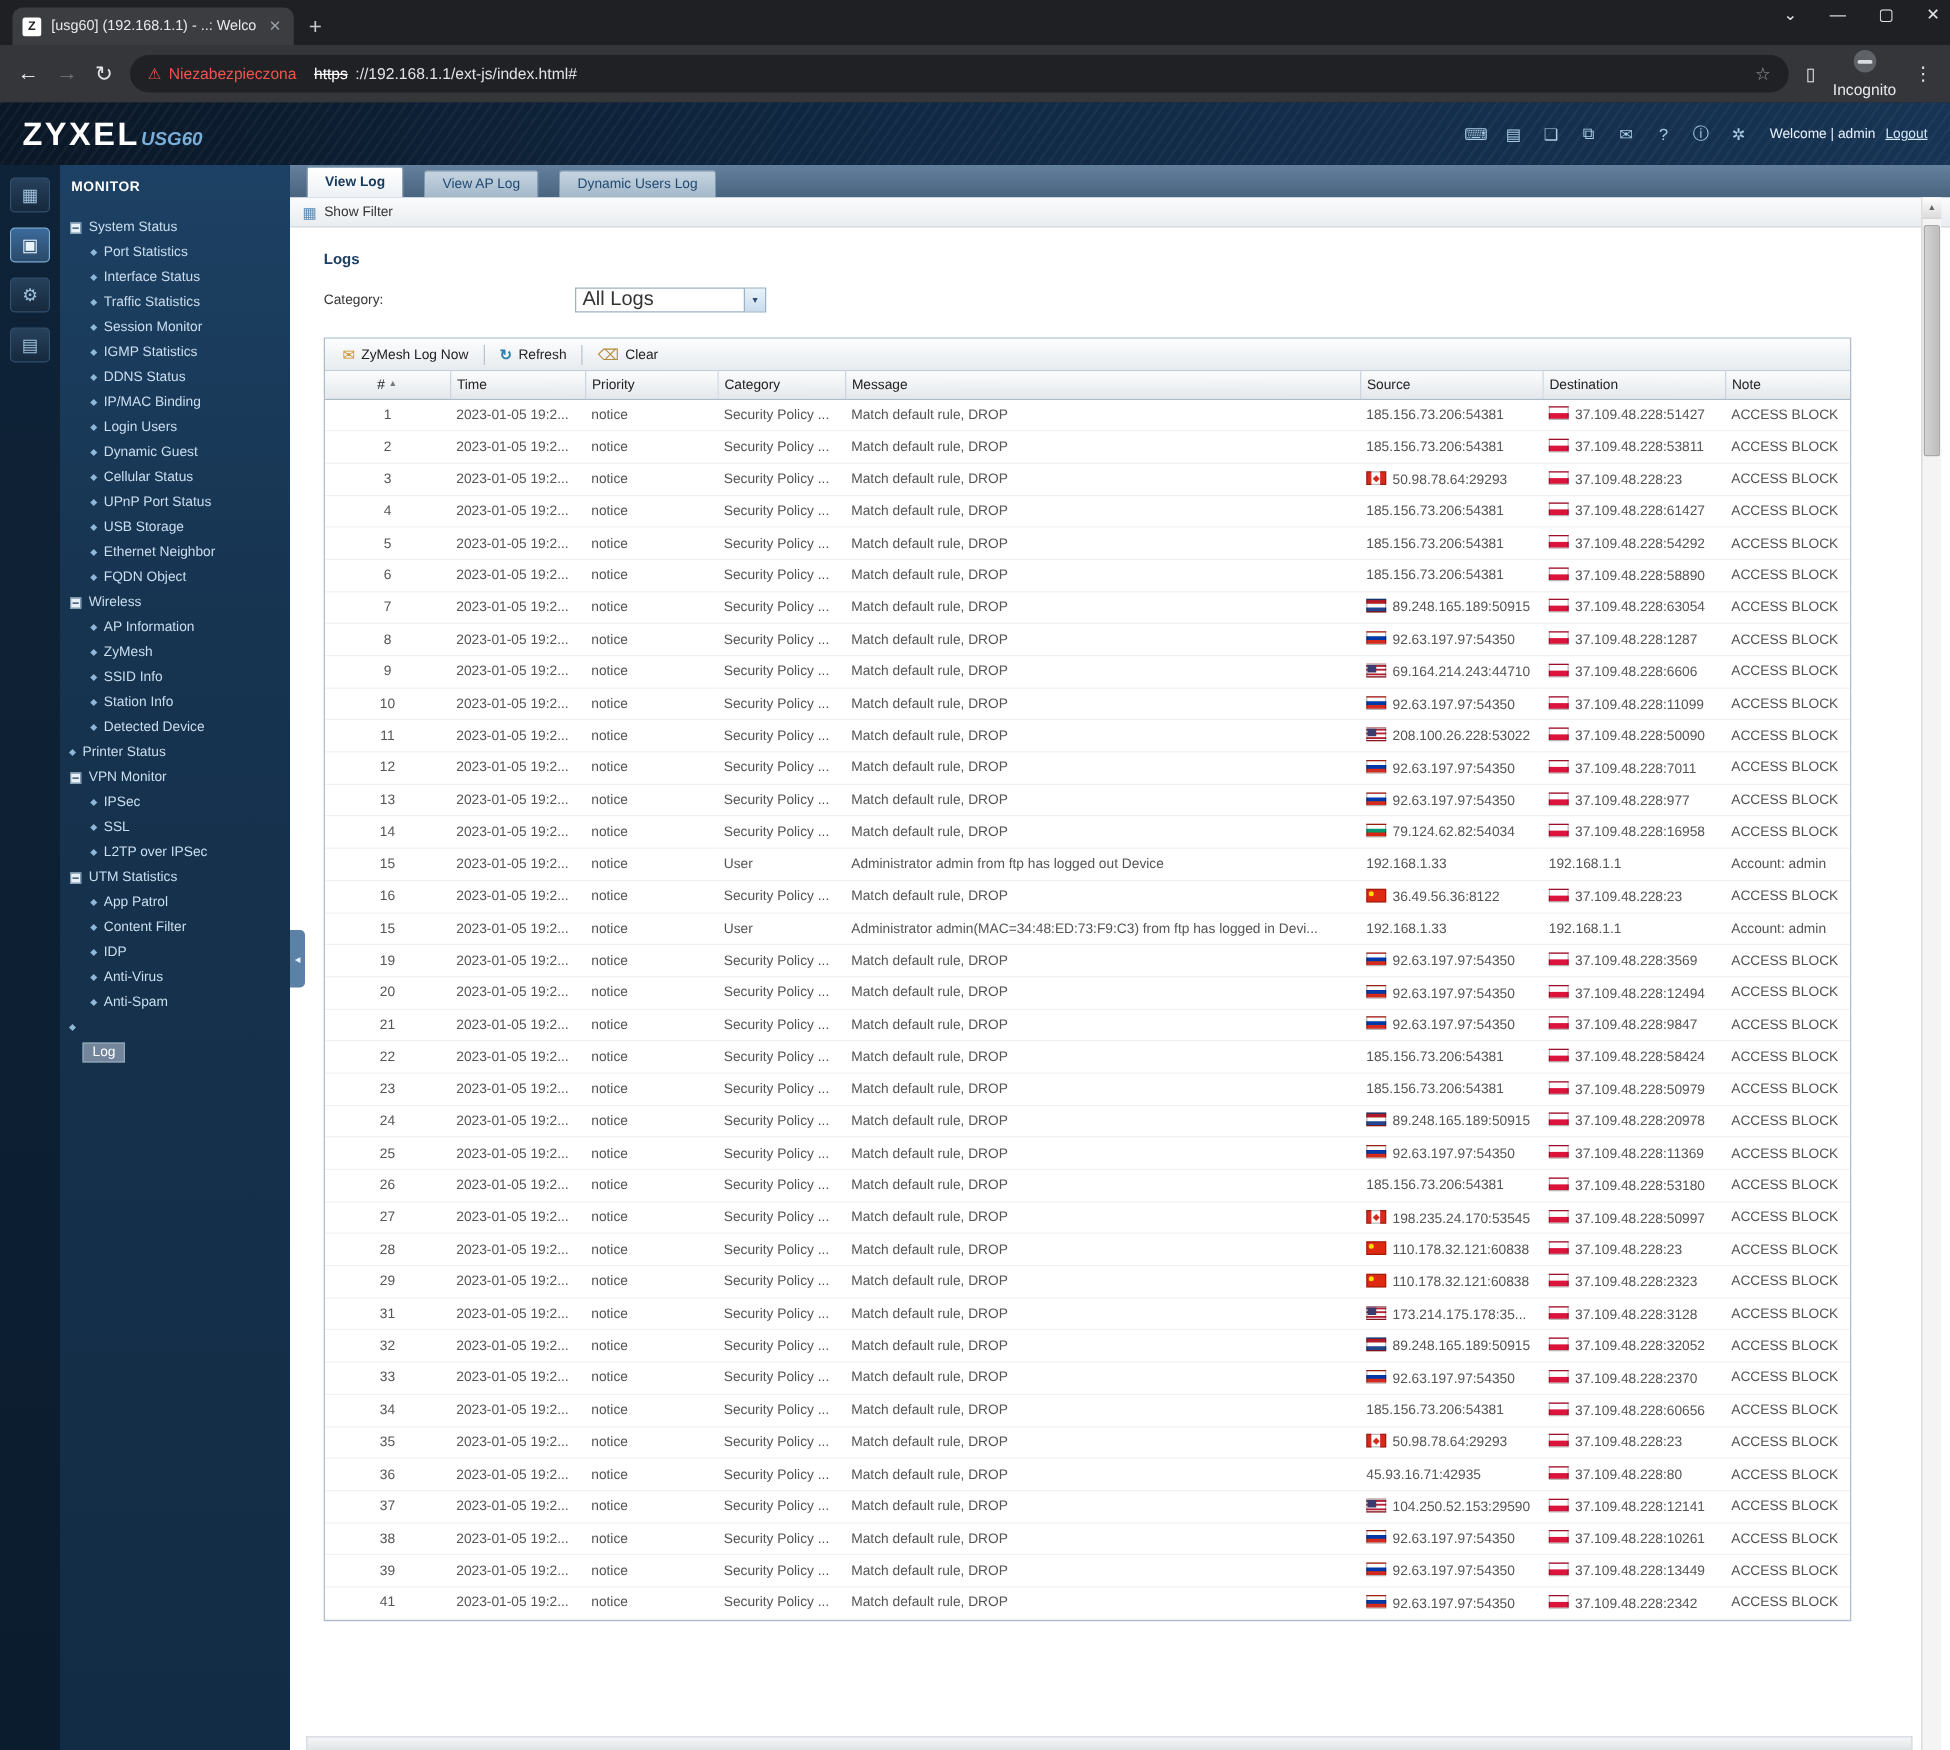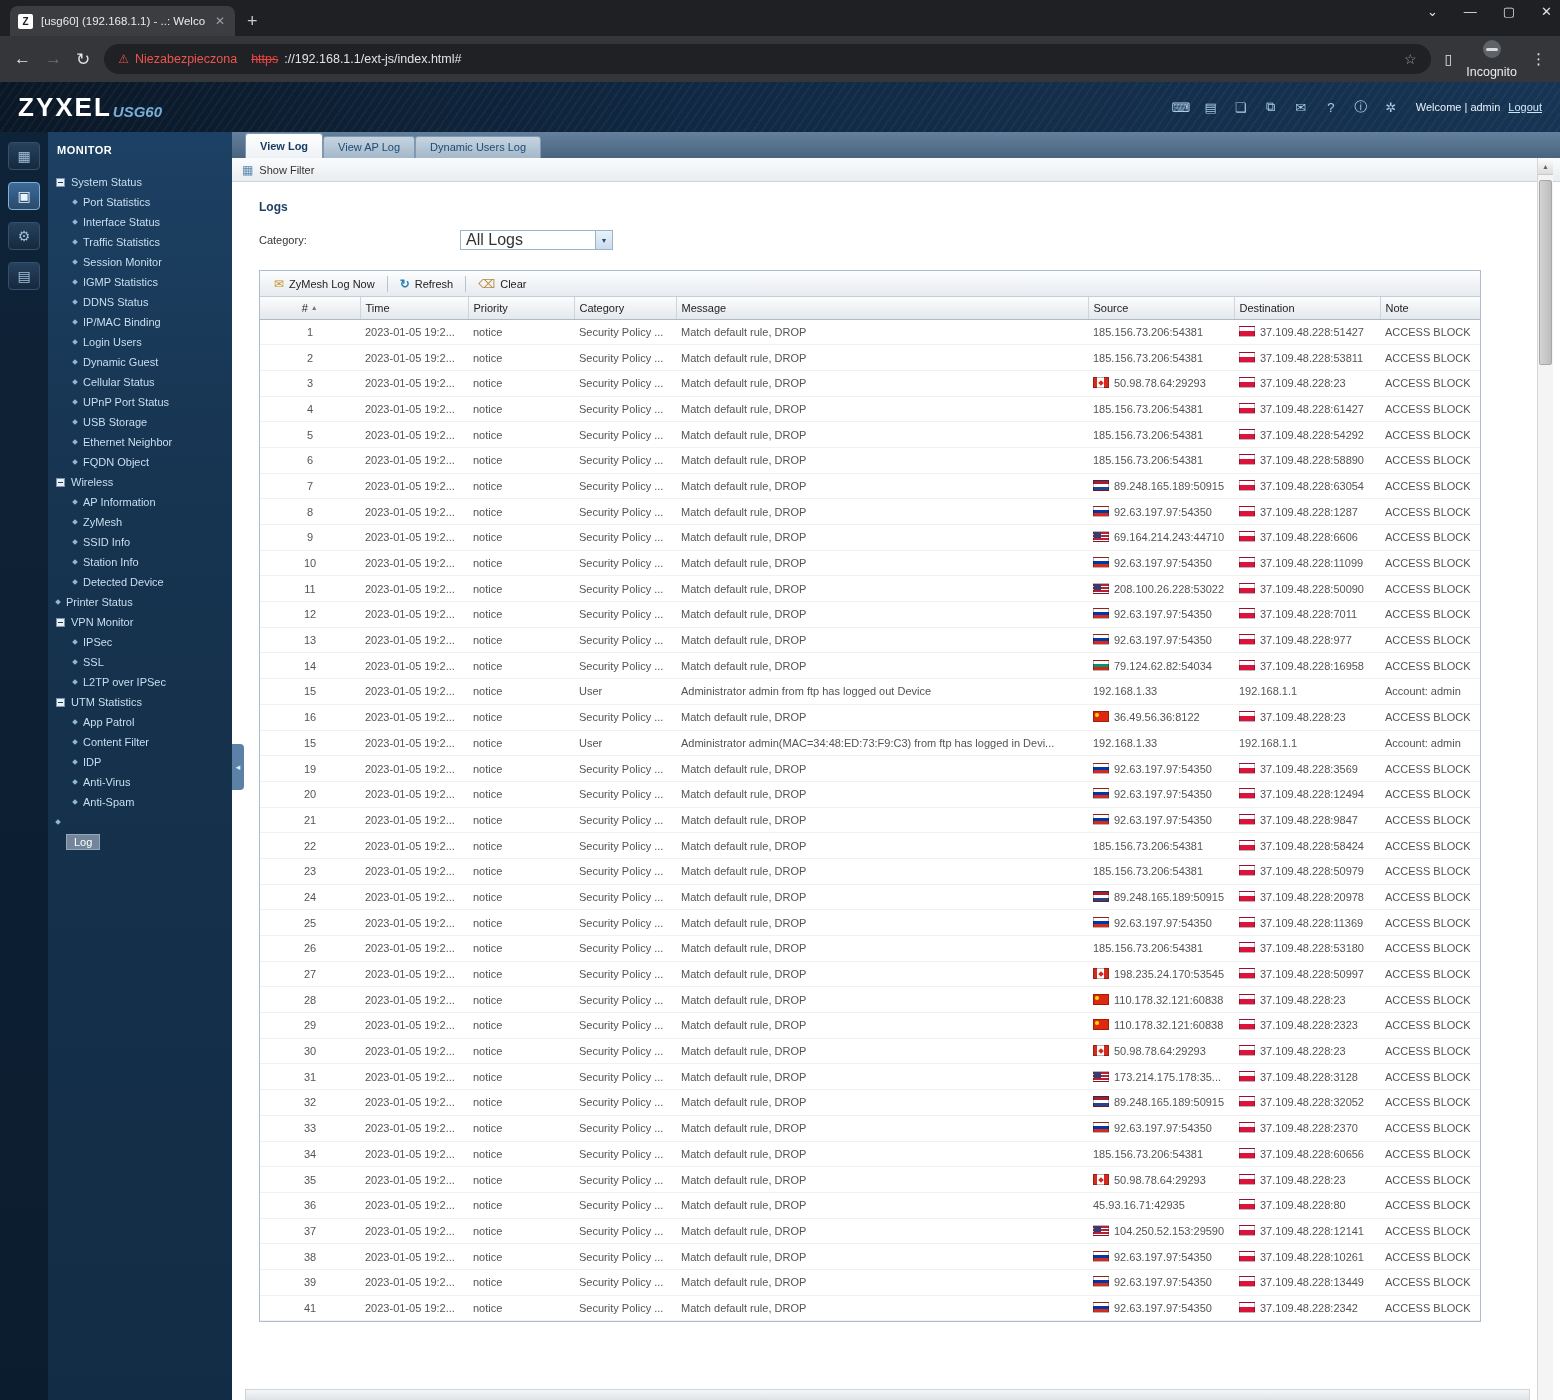--- a/index.html
+++ b/index.html
@@ -20,21 +20,21 @@
   .win-controls { position:absolute; right:8px; top:4px; display:flex; gap:26px; color:#dfe2e6; font-size:13px; }
   .win-controls span { cursor:pointer; }
 
   .addressbar { height:46px; background:#35363a; display:flex; align-items:center; padding:0 14px; gap:14px; }
   .nav-ico { color:#dfe2e6; font-size:17px; cursor:pointer; }
   .nav-ico.disabled { color:#6b6e73; }
   .omnibox { flex:1; height:30px; background:#202124; border-radius:15px; display:flex; align-items:center;
              padding:0 14px; gap:6px; overflow:hidden; }
   .warn-ico { color:#f0544f; font-size:12px; }
   .warn-text { color:#f0544f; font-size:12.5px; margin-right:8px; }
-  .url-https { color:#ef4444; font-size:12.5px; text-decoration:line-through; }
+  .url-https { color:#ffffff; font-size:12.5px; text-decoration:line-through; }
   .url-rest { color:#dfe2e6; font-size:12.5px; }
   .omni-star { margin-left:auto; color:#9aa0a6; font-size:14px; cursor:pointer; }
   .panel-ico { color:#dfe2e6; font-size:14px; cursor:pointer; }
   .incog { display:flex; align-items:center; gap:7px;flex-direction:column; }
   .incog-circle { width:18px; height:18px; border-radius:50%; background:#5f6368; position:relative; }
   .incog-circle::after { content:""; position:absolute; left:3px; right:3px; top:8px; height:3px; border-radius:2px; background:#dadce0; }
   .incog-label { color:#e8eaed; font-size:12.5px; }
   .menu-ico { color:#dfe2e6; font-size:15px; cursor:pointer; }
 
   
@@ -68,21 +68,21 @@
   .minusbox { width:9px; height:9px; flex:0 0 9px; background:#e8f1f8; border:1px solid #7b96ae; position:relative; }
   .minusbox::after { content:""; position:absolute; left:1px; right:1px; top:3px; height:1px; background:#1d3c5c; }
   .leafdot { width:4px; height:4px; flex:0 0 4px; background:#8fb7d8; transform:rotate(45deg); }
   .tree-label { white-space:nowrap; }
   .tree-row.sel .tree-label { background:#72859a; border:1px solid #94a7b9; color:#fff; padding:1px 7px;margin-top:40px; }
   .collapse-handle { position:absolute; right:-12px; top:612px; width:12px; height:46px; background:#5b82a6;
                      border-radius:0 4px 4px 0; color:#dff0fb; font-size:9px; display:flex; align-items:center;
                      justify-content:center; cursor:pointer; z-index:5; }
 
   .main { flex:1; display:flex; flex-direction:column; background:#ffffff; position:relative; }
-  .tabstrip { height:26px; background:linear-gradient(#64809c,#48647f); display:flex; align-items:flex-end; padding-left:13px; gap:0; }
+  .tabstrip { height:26px; background:linear-gradient(#64809c,#48647f); display:flex; align-items:flex-end; padding-left:13px; gap:16px; }
   .ztab { height:22px; line-height:21px; padding:0 14px; font-size:11px; border-radius:3px 3px 0 0;
           background:linear-gradient(#c6d4e0,#a3b8ca); color:#1f4a73; border:1px solid #7e99b0; border-bottom:none; cursor:pointer; white-space:nowrap;}
   .ztab.active { height:25px; line-height:24px; background:linear-gradient(#ffffff,#edf1f5); color:#16395e; font-weight:bold; }
   .filterbar { height:24px; background:linear-gradient(#fafbfc,#e9edf0); border-bottom:1px solid #cdd5dc;
                display:flex; align-items:center; padding-left:10px; gap:6px; cursor:pointer;}
   .filter-icon { color:#5a87b0; font-size:12px; }
   .filter-label { font-size:11px; color:#333; }
 
   .content { flex:1; position:relative; padding:18px 40px 0 27px; overflow:hidden; }
   .logs-title { color:#1f3f63; font-size:12px; font-weight:bold; margin-bottom:16px; }
@@ -689,30 +689,20 @@
                   <td class="cnum">29</td>
                   <td>2023-01-05 19:2...</td>
                   <td>notice</td>
                   <td>Security Policy ...</td>
                   <td>Match default rule, DROP</td>
                   <td><span class="flag flag-cn"></span>110.178.32.121:60838</td>
                   <td><span class="flag flag-pl"></span>37.109.48.228:2323</td>
                   <td class="cnote">ACCESS BLOCK</td>
                 </tr>
                 <tr class="logrow">
-                  <td class="cnum">30</td>
-                  <td>2023-01-05 19:2...</td>
-                  <td>notice</td>
-                  <td>Security Policy ...</td>
-                  <td>Match default rule, DROP</td>
-                  <td><span class="flag flag-ca"></span>50.98.78.64:29293</td>
-                  <td><span class="flag flag-pl"></span>37.109.48.228:23</td>
-                  <td class="cnote">ACCESS BLOCK</td>
-                </tr>
-                <tr class="logrow">
                   <td class="cnum">31</td>
                   <td>2023-01-05 19:2...</td>
                   <td>notice</td>
                   <td>Security Policy ...</td>
                   <td>Match default rule, DROP</td>
                   <td><span class="flag flag-us"></span>173.214.175.178:35...</td>
                   <td><span class="flag flag-pl"></span>37.109.48.228:3128</td>
                   <td class="cnote">ACCESS BLOCK</td>
                 </tr>
                 <tr class="logrow">

